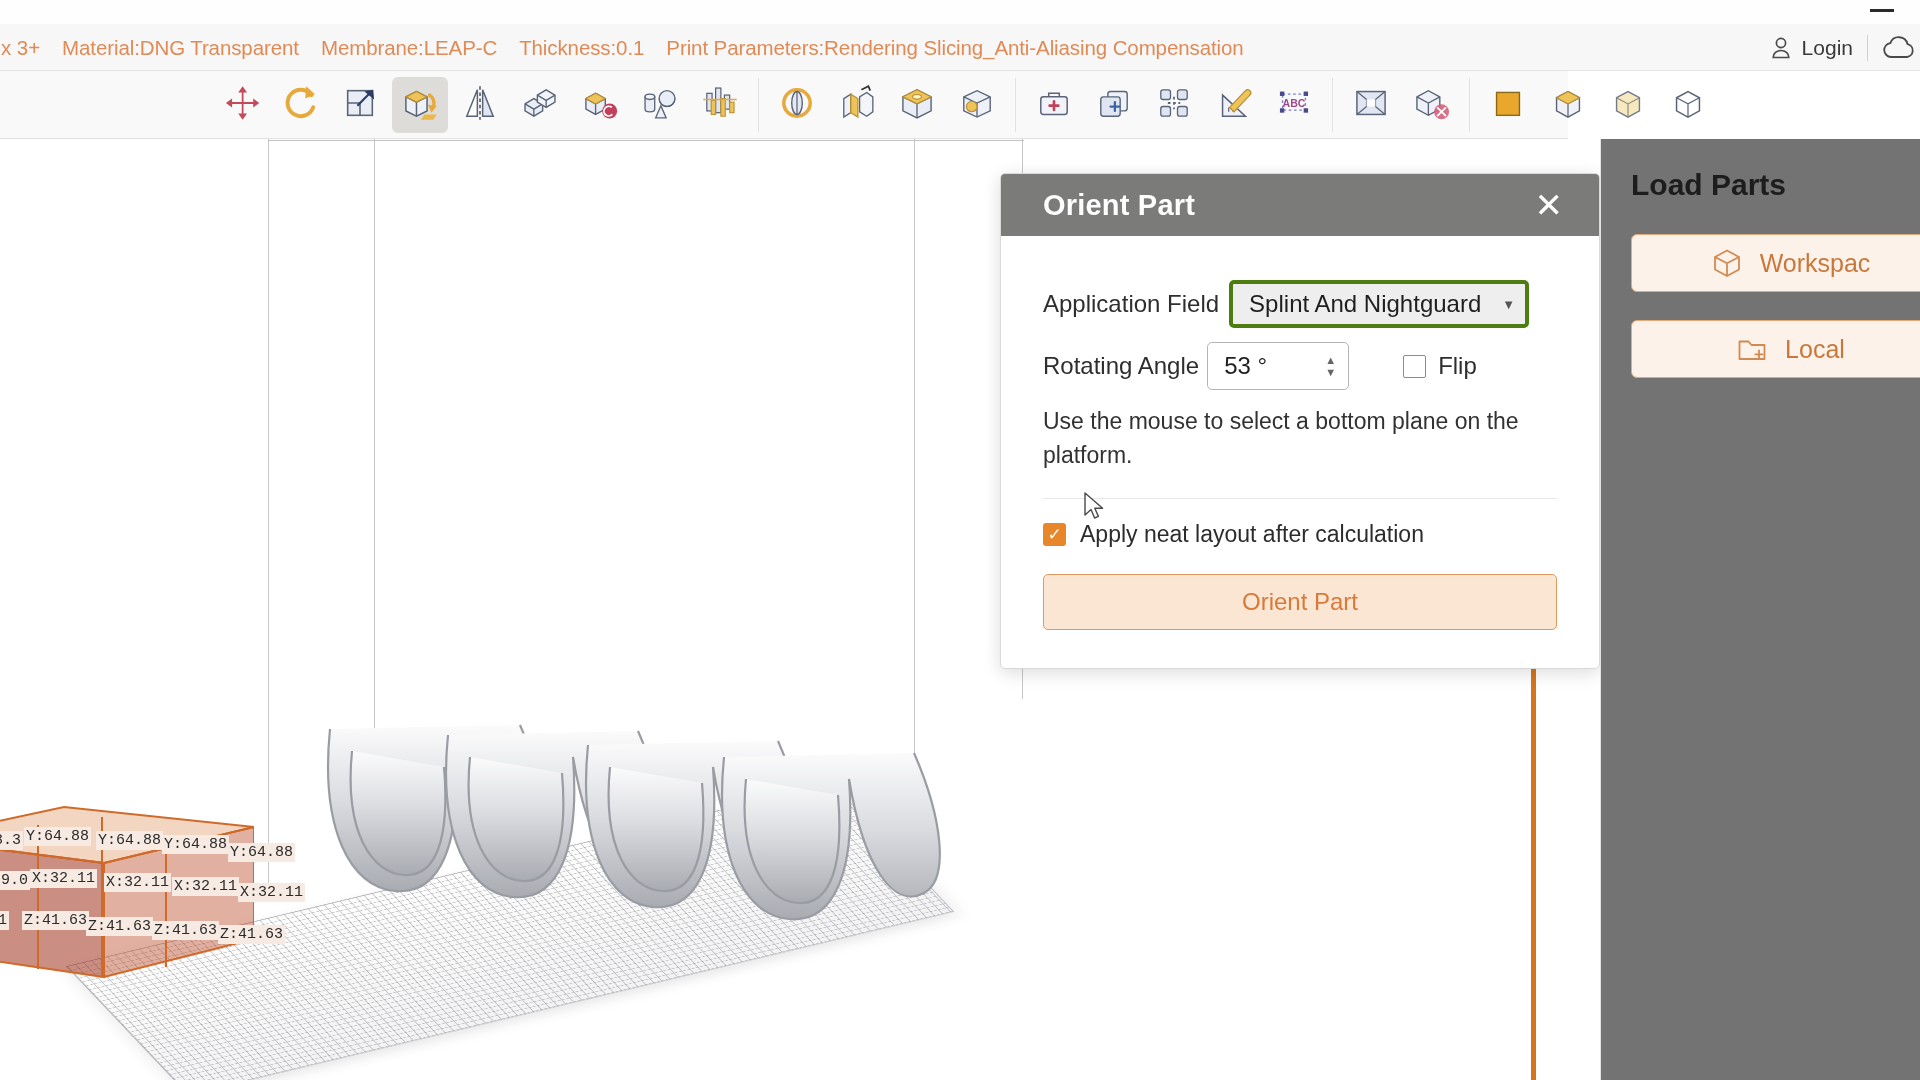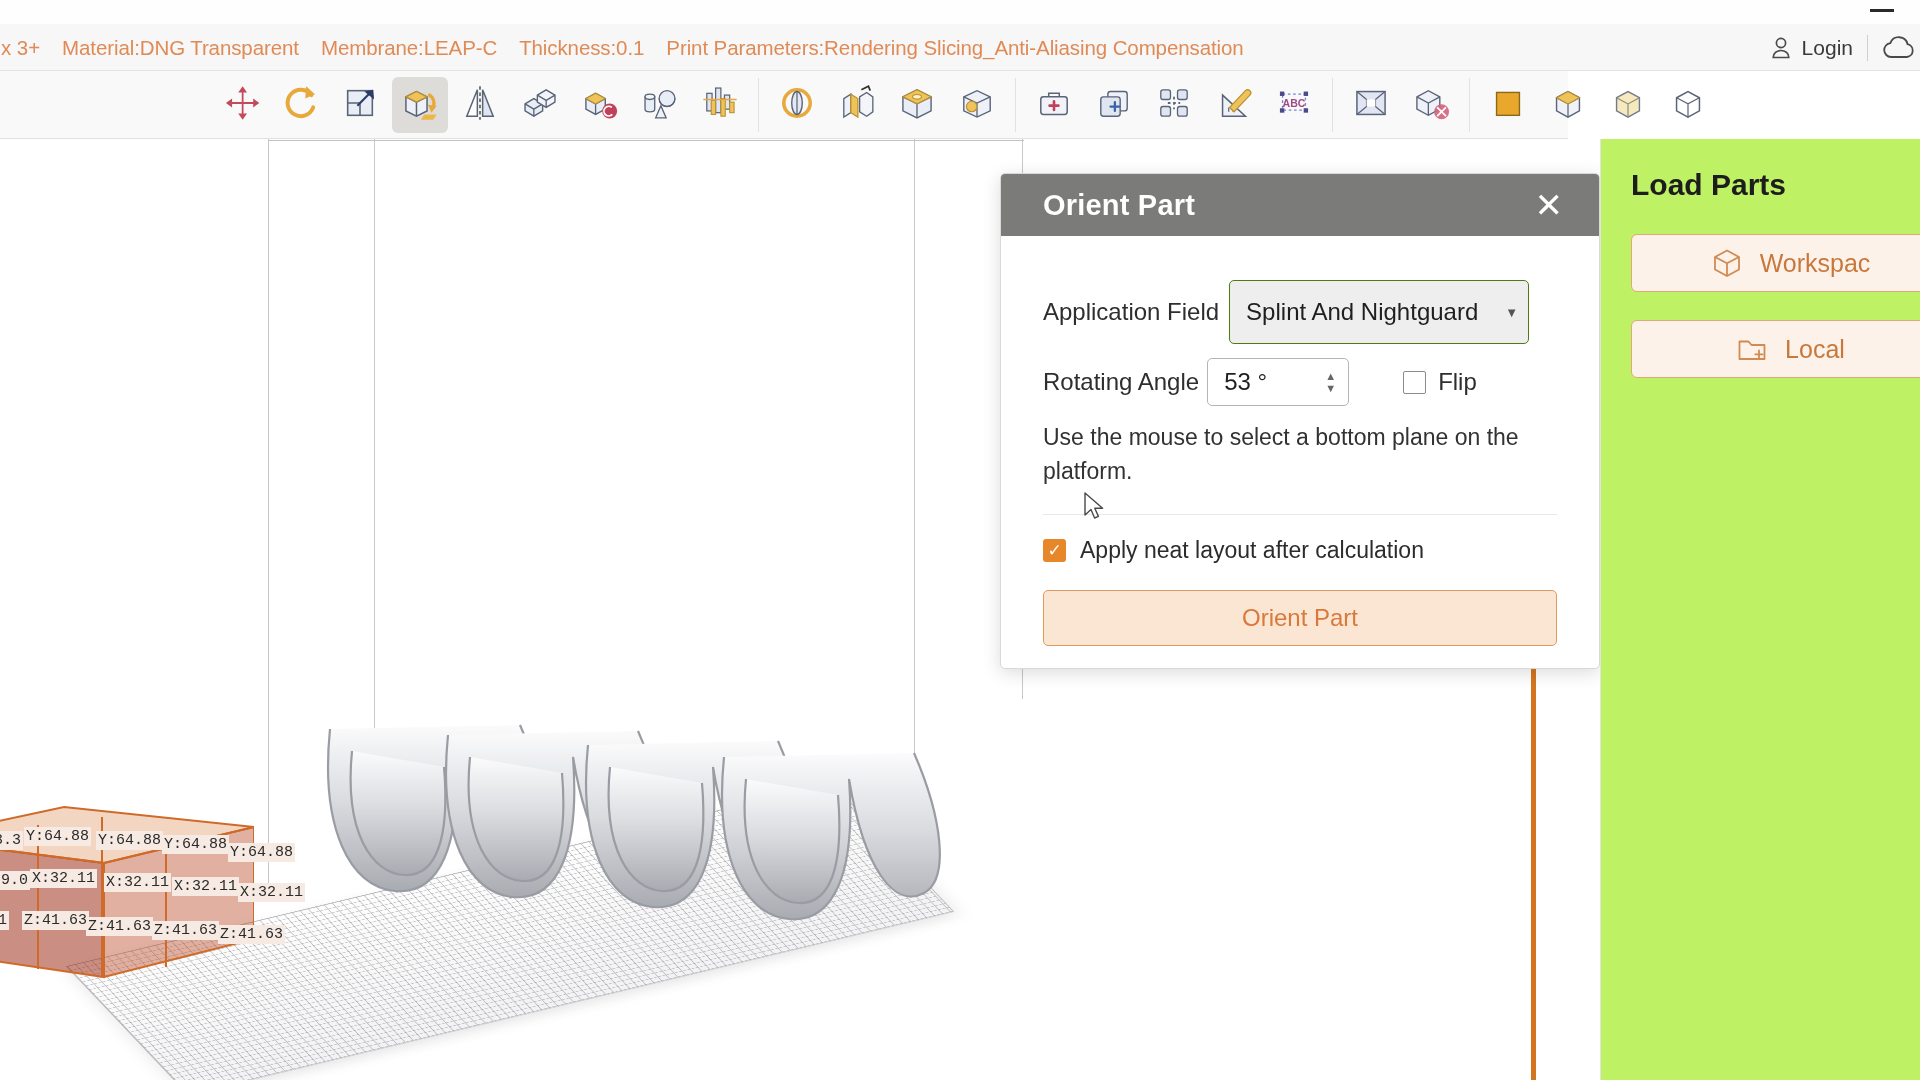--- a/index.html
+++ b/index.html
@@ -104,22 +104,22 @@
   }
   .dlg-title { color:#fff; font-size:29px; font-weight:bold; letter-spacing:.2px; }
   .dlg-close {
     color:#fff; font-size:34px; line-height:1; cursor:pointer;
     font-weight:300; padding:2px 6px;
   }
   .dlg-body { padding:44px 42px 16px 42px; }
   .row { display:flex; align-items:center; margin-bottom:14px; }
   .field-label { font-size:24px; color:#2e2e2e; }
   .select-box {
-    margin-left:10px; height:64px; min-width:300px;
-    background:#eeeeee; border:1px solid #4d7c0f; border-radius:5px;
+    margin-left:10px; height:48px; min-width:300px;
+    background:#eeeeee; border:4px solid #4d7c0f; border-radius:5px;
     display:flex; align-items:center; justify-content:space-between;
     padding:0 10px 0 16px; font-size:24px; color:#1f1f1f; cursor:pointer;
   }
   .caret { font-size:13px; color:#555; margin-left:6px; }
   .spin-box {
     margin-left:8px; height:48px; width:142px;
     background:#fff; border:1px solid #b5b5b5; border-radius:5px;
     display:flex; align-items:center; justify-content:space-between;
     padding:0 12px 0 16px; font-size:24px; color:#1f1f1f;
   }
@@ -142,21 +142,21 @@
     background:#fbe6d3; border:1px solid #e09a5e; border-radius:5px;
     display:flex; align-items:center; justify-content:center;
     color:#d9793a; font-size:24px; cursor:pointer;
   }
   .cursor-arrow { position:absolute; left:1083px; top:492px; width:24px; height:30px; }
 
   
   .orange-rule { position:absolute; left:1531px; top:668px; width:5px; height:412px; background:#d4761f; }
   .rightpanel {
     position:absolute; left:1600px; top:139px; width:320px; height:941px;
-    background:#bef264; border-left:1px solid #e3e3e3;
+    background:#737373; border-left:1px solid #e3e3e3;
   }
   .rp-title { font-size:30px; font-weight:bold; color:#1d1d1d; padding:29px 0 0 30px; }
   .rp-btn {
     margin:32px 0 0 30px; width:320px; height:58px;
     background:#fdf2e9; border:1px solid #e2a878; border-radius:6px;
     display:flex; align-items:center; justify-content:center; gap:18px;
     color:#c9783c; font-size:25px; cursor:pointer;
   }
   .rp-btn.second { margin-top:28px; }
 </style>

